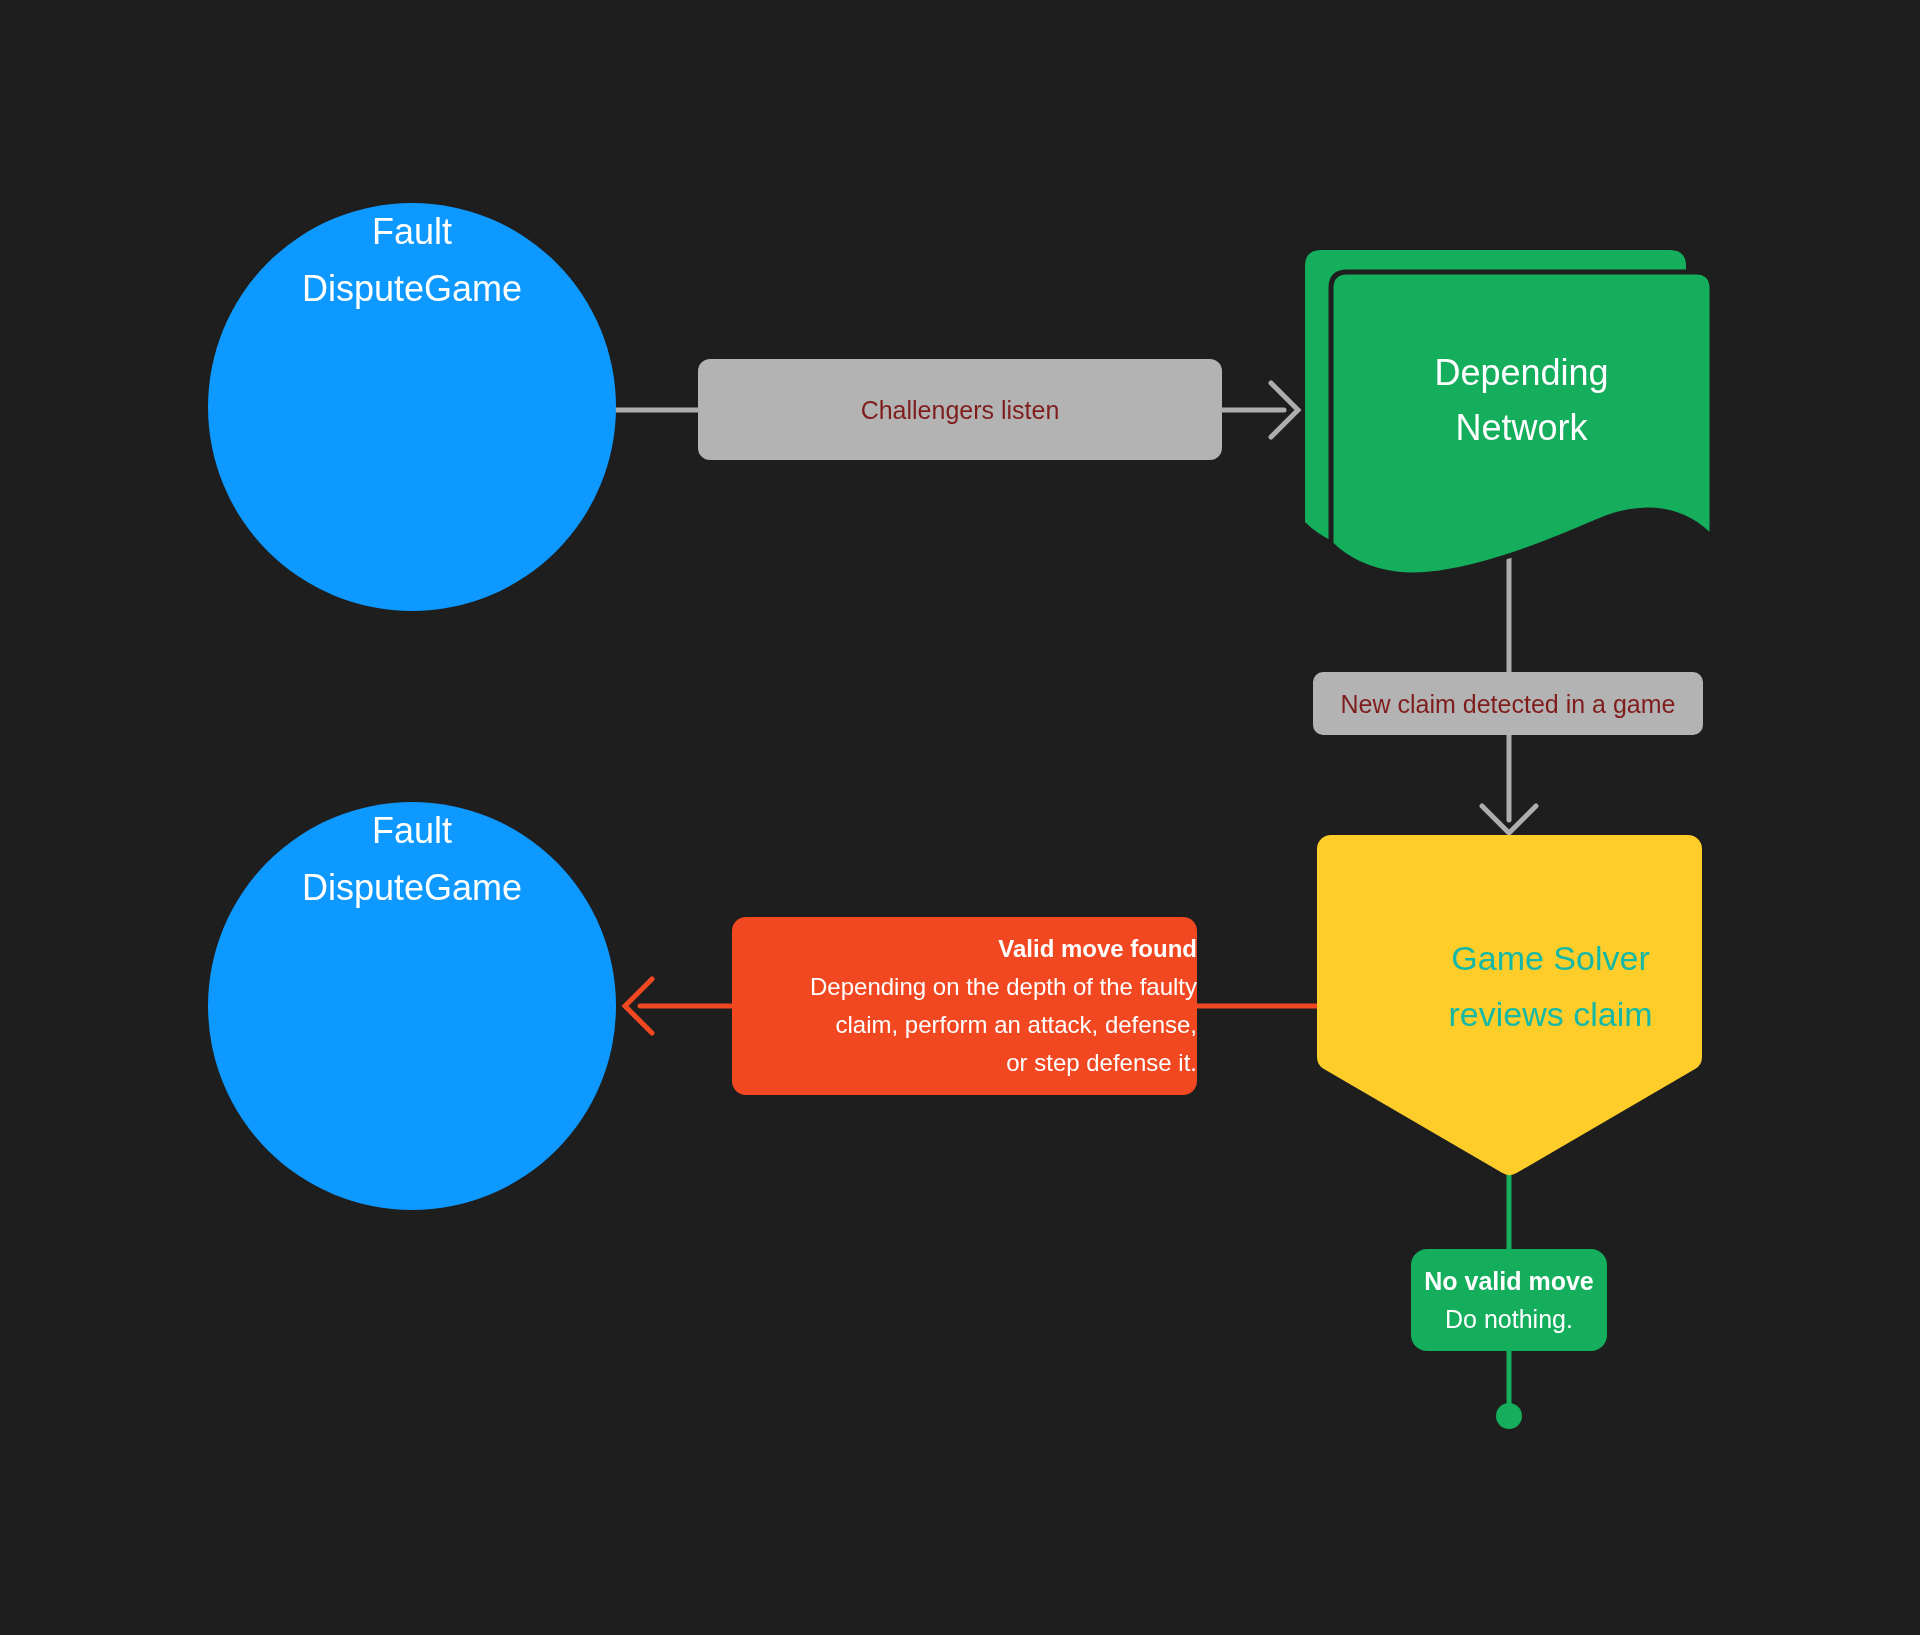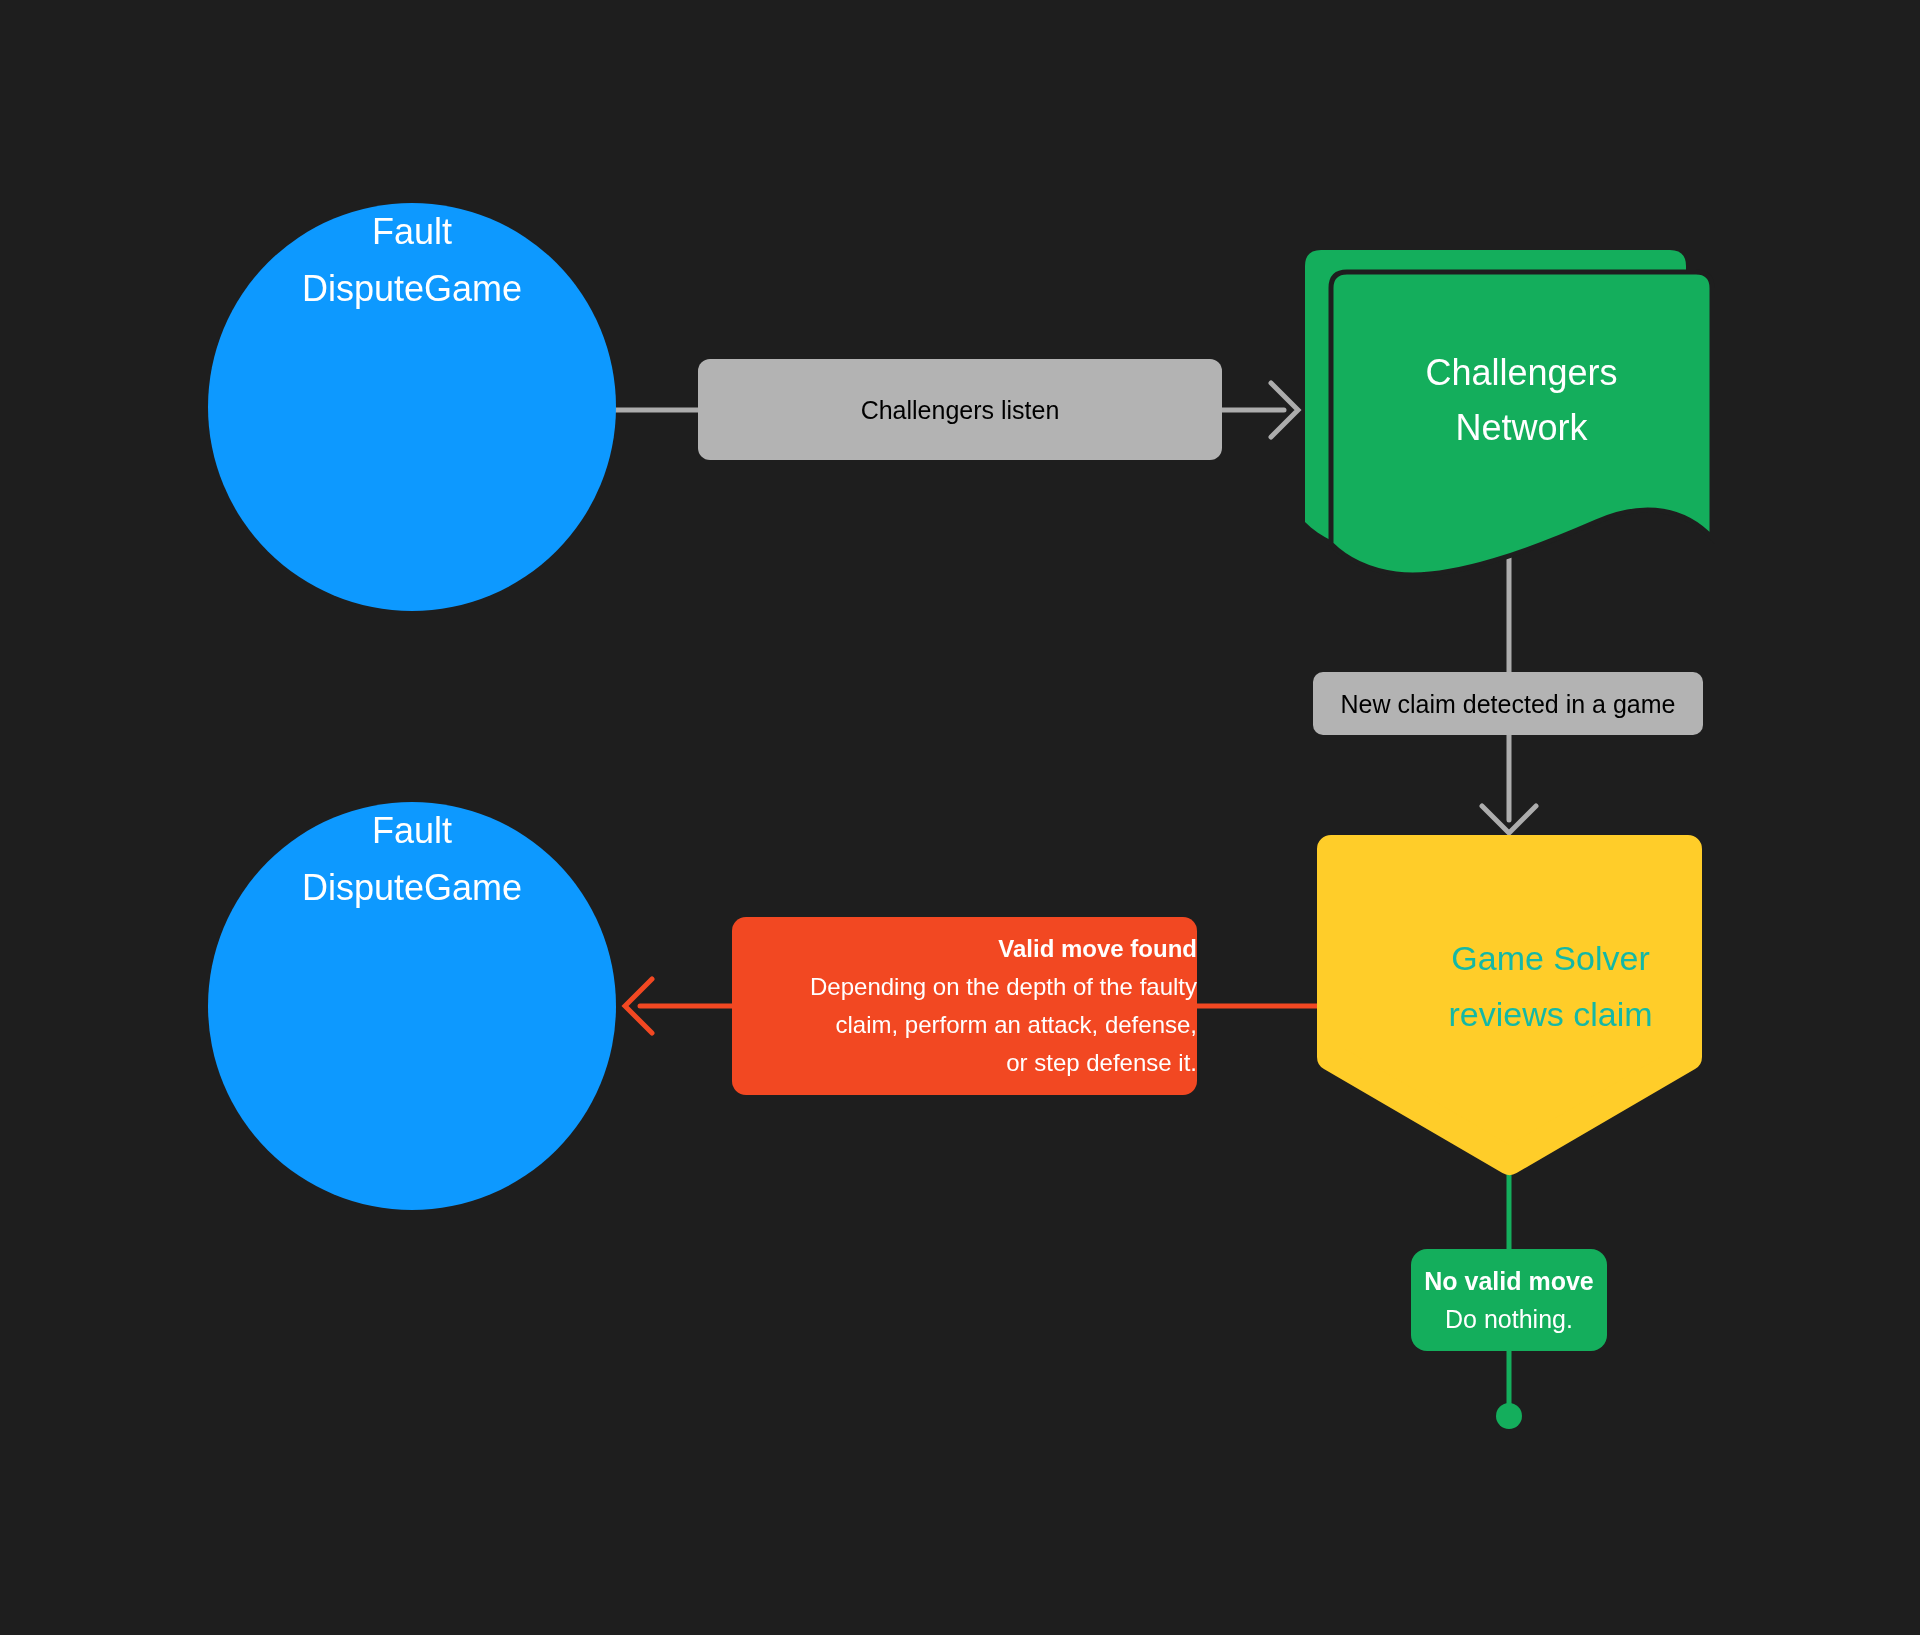--- a/index.html
+++ b/index.html
@@ -25,21 +25,21 @@
     text-align:center;pointer-events:none;
   }
   .doc-text{color:#fff;font-size:36px;line-height:55px;}
   .pent-text{color:#14b8a6;font-size:34px;line-height:56px;padding-left:41px;}
 
   
   .label-box{
     display:flex;flex-direction:column;align-items:center;justify-content:center;
     text-align:center;border-radius:12px;
   }
-  .gray-box{background:#B3B3B3;color:#000000;font-size:25px;line-height:38px;}
+  .gray-box{background:#B3B3B3;color:#7f1d1d;font-size:25px;line-height:38px;}
   .red-box{background:#F24822;color:#FFFFFF;font-size:24px;line-height:38px;border-radius:14px;align-items:flex-end;}
   .green-box{background:#14AE5C;color:#FFFFFF;font-size:25px;line-height:38px;border-radius:16px;}
   .bold{font-weight:bold;}
   .nowrap{white-space:nowrap;}
 </style>
 </head>
 <body>
 
 <div id="canvas">
 
@@ -81,21 +81,21 @@
     </g>
     <g>
       <path fill="#14AE5C" stroke="#1E1E1E" stroke-width="5" d="M 53 34 H 402 Q 418 34 418 50 V 300
            C 392 272 352 262 302 284
            C 240 311 158 343 102 336
            C 74 332 52 321 37 306
            V 50 Q 37 34 53 34 Z"></path>
     </g>
   </svg>
   <div class="abs node-text doc-text" style="left:1331px;top:345px;width:381px">
-    <span>Challengers</span>
+    <span>Depending</span>
     <span>Network</span>
   </div>
 
   <svg class="abs" style="left:1317px;top:835px" width="385" height="345" viewBox="0 0 385 345">
     <path d="M 14 14 L 371 14 L 371 222 L 192.5 326 L 14 222 Z" fill="#FFCD29" stroke="#FFCD29" stroke-width="28" stroke-linejoin="round"></path>
   </svg>
   <div class="abs node-text pent-text" style="left:1317px;top:930px;width:385px">
     <span class="nowrap">Game Solver</span>
     <span class="nowrap">reviews claim</span>
   </div>

